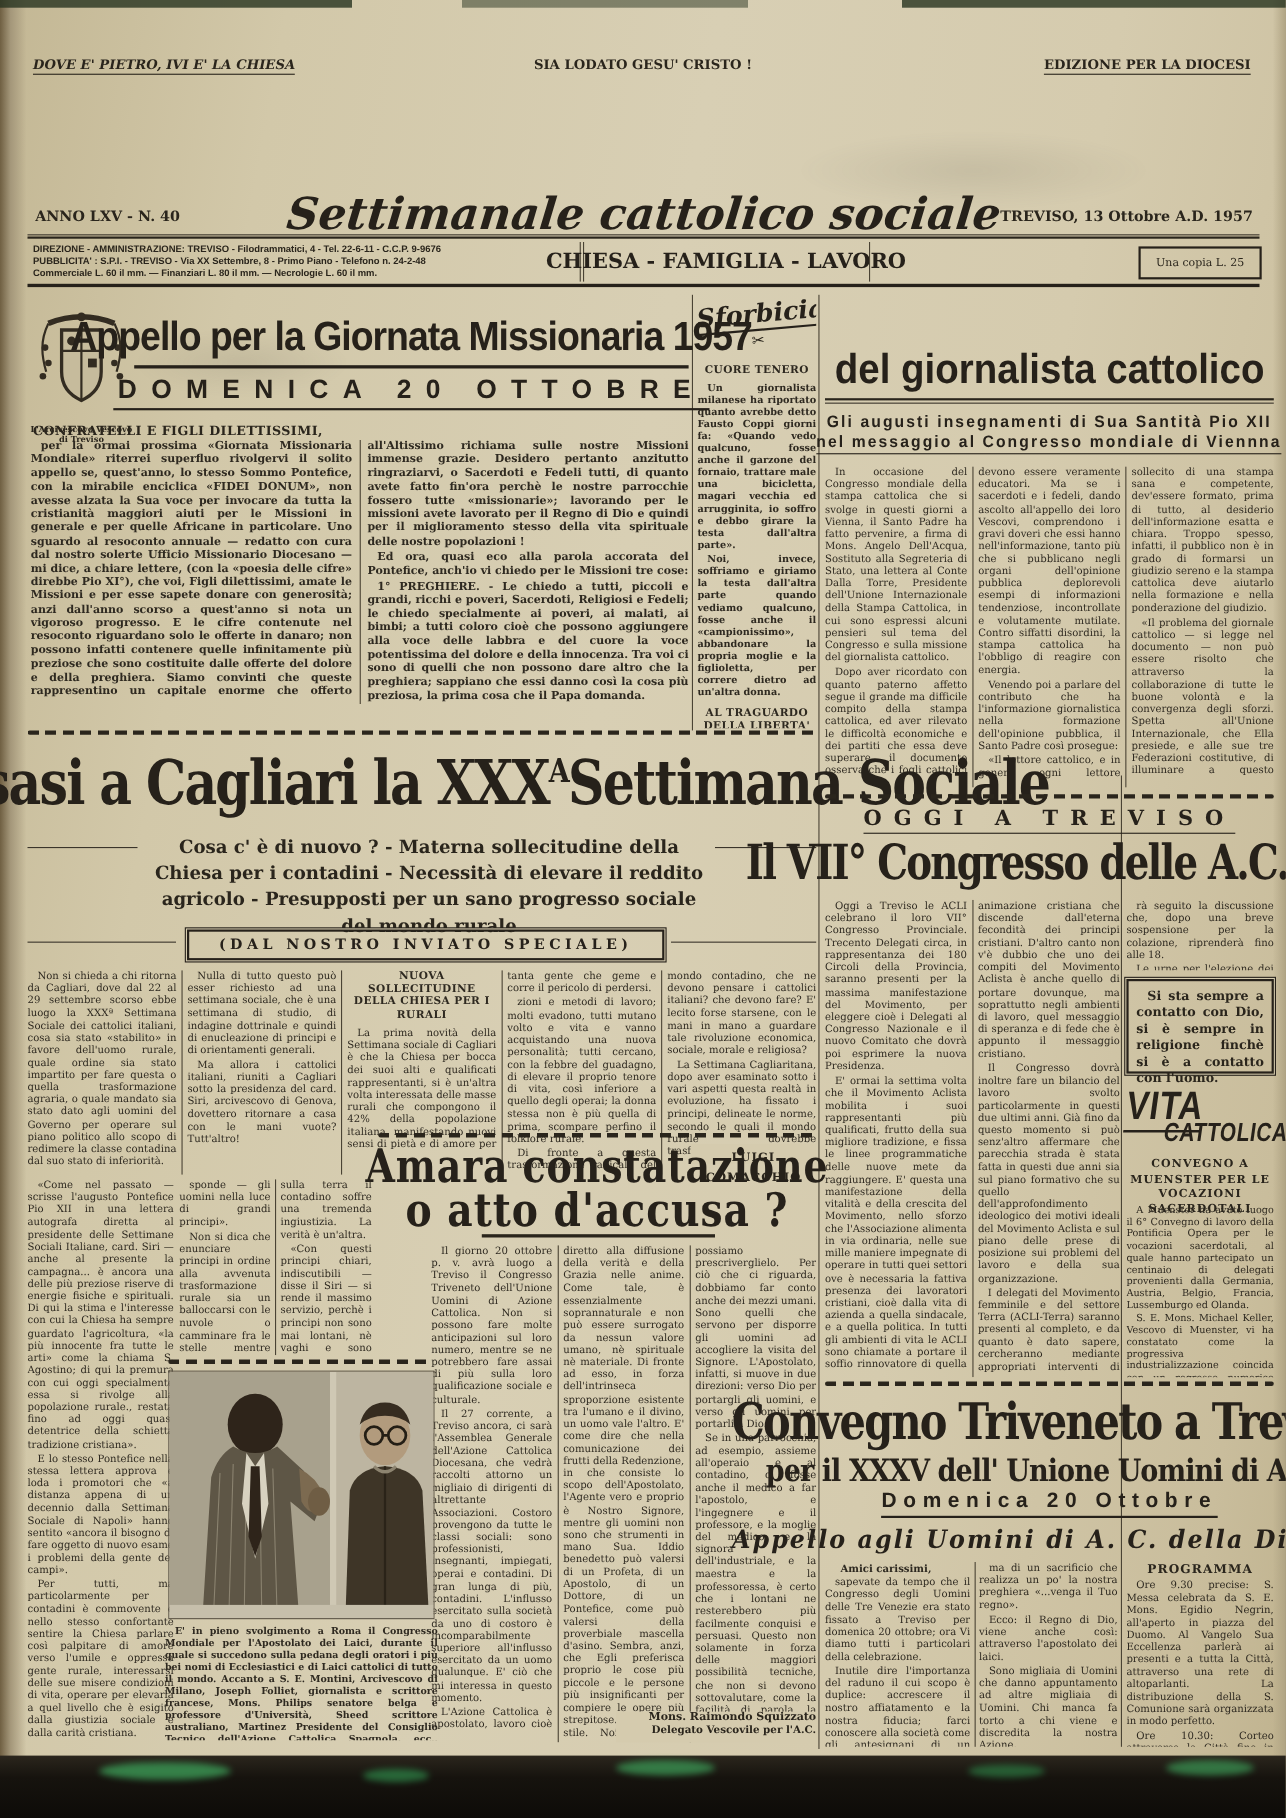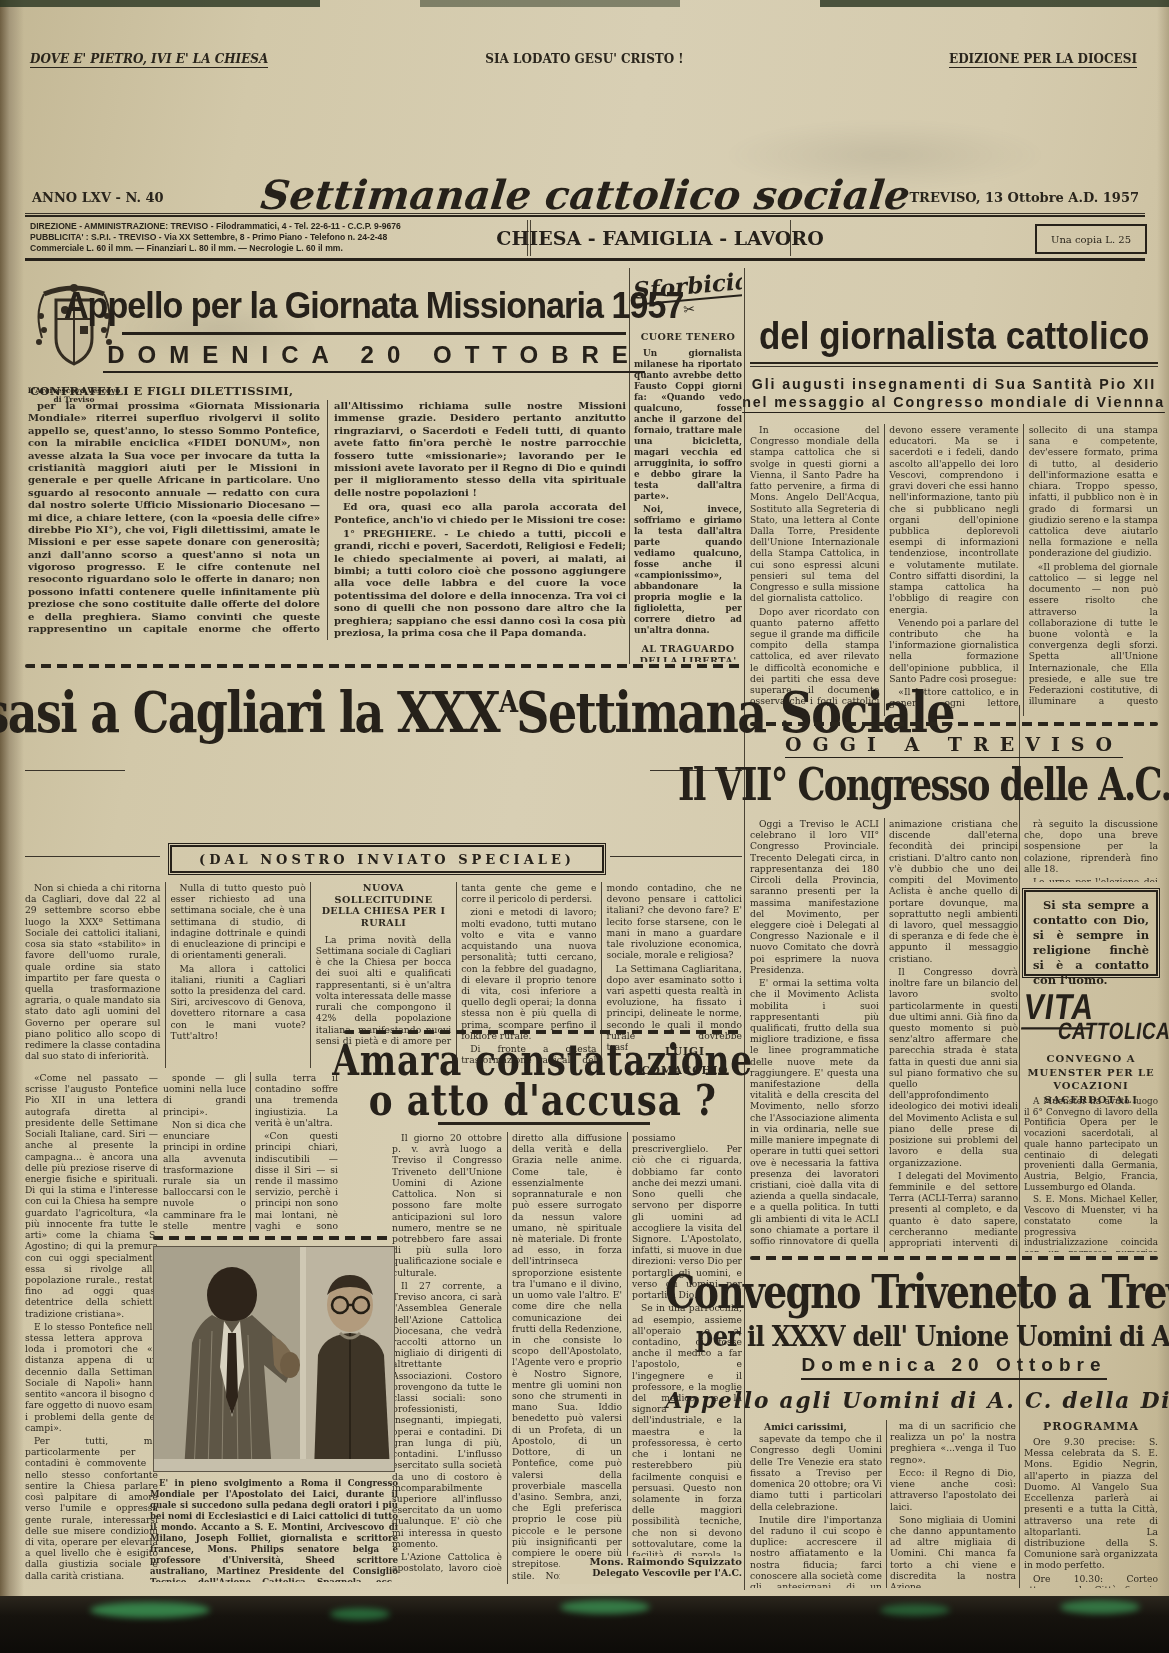--- a/index.html
+++ b/index.html
@@ -142,20 +142,21 @@
       <div class="col-para">«Il lettore cattolico, e in genere ogni lettore sollecito di una stampa sana e competente, dev'essere formato, prima di tutto, al desiderio dell'informazione esatta e chiara. Troppo spesso, infatti, il pubblico non è in grado di formarsi un giudizio sereno e la stampa cattolica deve aiutarlo nella formazione e nella ponderazione del giudizio.</div>
       <div class="col-para">«Il problema del giornale cattolico — si legge nel documento — non può essere risolto che attraverso la collaborazione di tutte le buone volontà e la convergenza degli sforzi. Spetta all'Unione Internazionale, che Ella presiede, e alle sue tre Federazioni costitutive, di illuminare a questo proposito l'opinione pubblica e di favorire i reciproci aiuti che favoriranno i giornali nel loro compito».</div>
     </div>
 
   <div class="abs wavy" style="left:25px;top:664px;width:717px;"></div>
   <div class="abs ctr headline" style="left:25px;top:676px;width:717px;height:72px;">
     <span class="serif ink nowrap" style="font-size:56px;font-weight:bold;letter-spacing:-2px;transform:scaleX(.82) scaleY(1.0);">
       <span>Conclusasi a Cagliari la XXX</span><sup style="font-size:30px;">A</sup><span> Settimana Sociale</span>
     </span>
   </div>
+  <div class="abs serif" style="left:140px;top:758px;width:500px;font-size:16.5px;font-weight:bold;text-align:center;line-height:1.45;">Cosa c' è di nuovo ? - Materna sollecitudine della Chiesa per i contadini - Necessità di elevare il reddito agricolo - Presupposti per un sano progresso sociale del mondo rurale</div>
   <div class="abs rule-thin" style="left:25px;top:770px;width:100px;"></div>
   <div class="abs rule-thin" style="left:650px;top:770px;width:92px;"></div>
   <div class="abs ctr" style="left:170px;top:845px;width:430px;height:24px;border:2px solid #26211a;box-shadow:0 0 0 1px #d5cbae,0 0 0 2px #26211a;">
     <span class="serif ink" style="font-size:13px;font-weight:bold;letter-spacing:4px;">(DAL NOSTRO INVIATO SPECIALE)</span>
   </div>
   <div class="abs rule-thin" style="left:25px;top:856px;width:135px;"></div>
   <div class="abs rule-thin" style="left:610px;top:856px;width:132px;"></div>
   <div class="abs body-text" style="left:25px;top:882px;width:717px;height:186px;column-count:5;column-gap:10px;column-rule:1px solid #4a4334;">
       <div class="col-para">Non si chieda a chi ritorna da Cagliari, dove dal 22 al 29 settembre scorso ebbe luogo la XXXª Settimana Sociale dei cattolici italiani, cosa sia stato «stabilito» in favore dell'uomo rurale, quale ordine sia stato impartito per fare questa o quella trasformazione agraria, o quale mandato sia stato dato agli uomini del Governo per operare sul piano politico allo scopo di redimere la classe contadina dal suo stato di inferiorità.</div>
       <div class="col-para">Nulla di tutto questo può esser richiesto ad una settimana sociale, che è una settimana di studio, di indagine dottrinale e quindi di enucleazione di principi e di orientamenti generali.</div>

